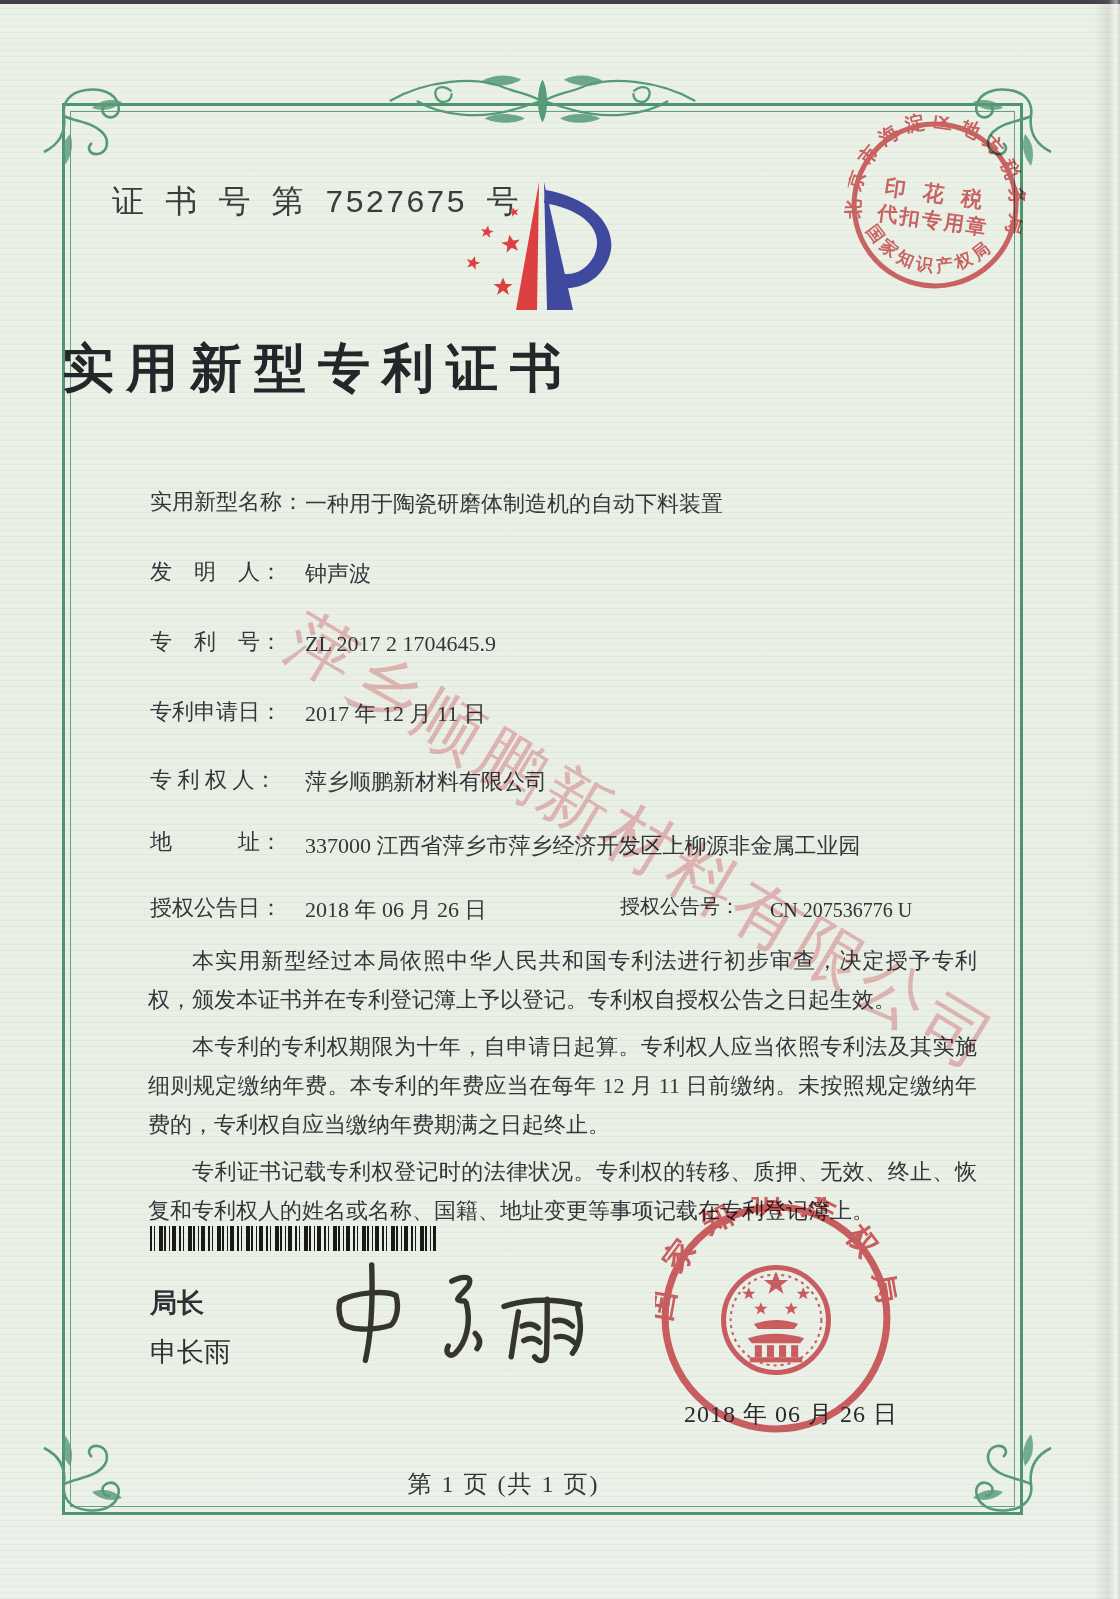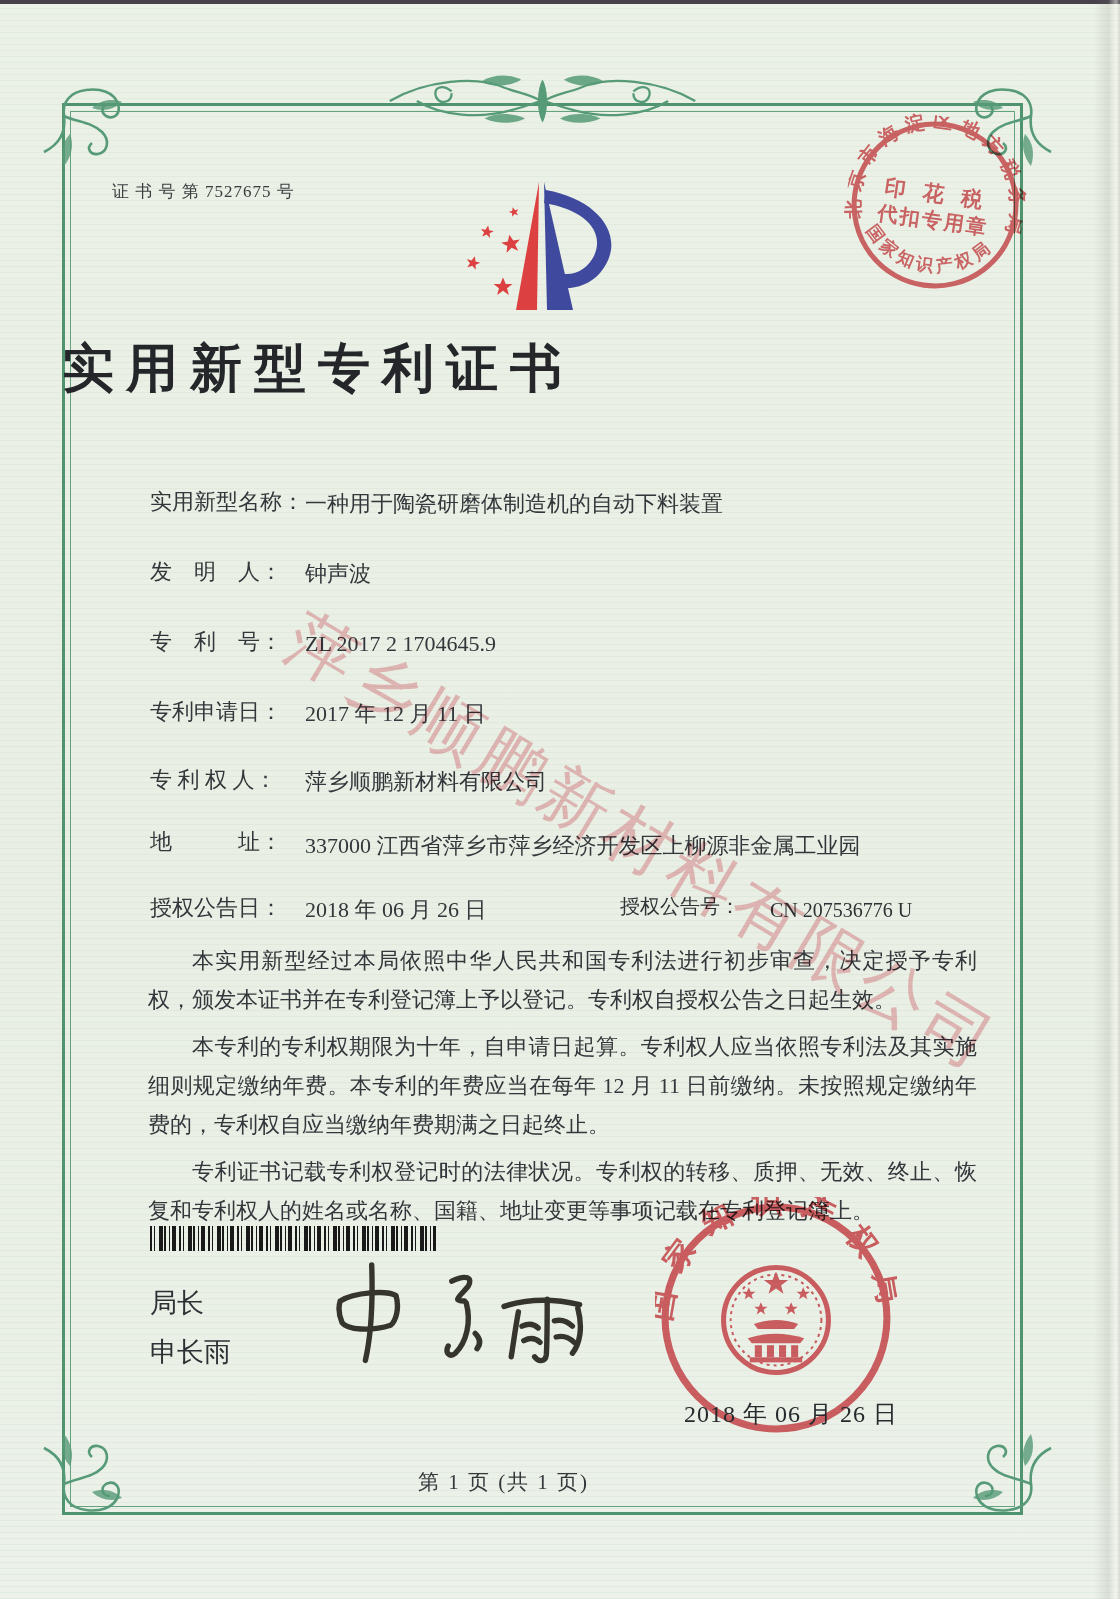--- a/index.html
+++ b/index.html
@@ -16,21 +16,21 @@
   }
   .edge-top{position:absolute;left:0;top:0;width:100%;height:4px;background:#46404a;}
   .edge-right{position:absolute;right:0;top:0;width:26px;height:100%;
     background:linear-gradient(90deg, rgba(0,0,0,0) 0%, rgba(120,125,115,.16) 55%, rgba(248,248,242,.55) 85%, rgba(150,150,140,.25) 100%);}
   .frame{
     position:absolute; left:62px; top:103px; width:961px; height:1412px;
     border:3px solid #4f946e; box-sizing:border-box;
   }
   .frame-inner{position:absolute; inset:5px; border:1px solid #64a27f;}
   .ornament{position:absolute; pointer-events:none;}
-  .cert-number{position:absolute; left:112px; top:180px; font-size:17px; letter-spacing:1px; color:#3a3d40;}
+  .cert-number{position:absolute; left:112px; top:180px; font-size:32px; letter-spacing:1px; color:#3a3d40;font-family:Liberation Mono, monospace;}
   .title{
     position:absolute; left:62px; top:334px; width:961px; text-align:left;
     font-size:52px; font-weight:bold; letter-spacing:12px; color:#24262a;
   }
   .field-row{position:absolute; left:150px; display:flex; font-size:22px; color:#33363a;}
   .field-label{flex:0 0 155px; white-space:pre;}
   .field-value{line-height:34px;}
   .addr .field-value{width:655px; line-height:37px;}
   .grant-right{position:absolute; left:620px; top:893px; display:flex; font-size:20px;}
   .grant-right .field-label{flex:0 0 150px;}
@@ -39,24 +39,24 @@
   .barcode{
     position:absolute; left:150px; top:1226px; width:286px; height:25px;
     background:repeating-linear-gradient(90deg,
       #191919 0 2px, rgba(0,0,0,0) 2px 4px,
       #191919 4px 5px, rgba(0,0,0,0) 5px 9px,
       #191919 9px 13px, rgba(0,0,0,0) 13px 14px,
       #191919 14px 16px, rgba(0,0,0,0) 16px 19px,
       #191919 19px 20px, rgba(0,0,0,0) 20px 22px,
       #191919 22px 26px, rgba(0,0,0,0) 26px 29px);
   }
-  .officer-title{position:absolute; left:150px; top:1285px; font-size:27px; color:#2e3134;}
+  .officer-title{position:absolute; left:150px; top:1285px; font-size:27px; color:#2e3134;font-weight:bold;}
   .officer-name{position:absolute; left:150px; top:1334px; font-size:27px; color:#2e3134;}
   .signature{position:absolute; left:315px; top:1252px; width:270px; height:125px;}
-  .footer{position:absolute; left:62px; top:1468px; width:883px; text-align:center; font-size:21px; letter-spacing:2px; color:#33363a;}
+  .footer{position:absolute; left:62px; top:1468px; width:883px; text-align:center; font-size:24px; letter-spacing:2px; color:#33363a;}
   .watermark{
     position:absolute; left:316px; top:594px; font-size:68px; letter-spacing:6px;
     color:rgba(231,135,146,.52); white-space:nowrap;
     transform:rotate(31deg); transform-origin:left top;
     mix-blend-mode:multiply; pointer-events:none; z-index:40;
   }
   .stamp{position:absolute; mix-blend-mode:multiply; z-index:50;}
   .stamp-tax{left:846px; top:116px; width:178px; height:178px; transform:rotate(8deg);}
   .stamp-office{left:655px; top:1197px; width:242px; height:242px;}
   .stamp-date{position:absolute; left:684px; top:1398px; font-size:24px; letter-spacing:1px; color:#27292c; z-index:60;}

